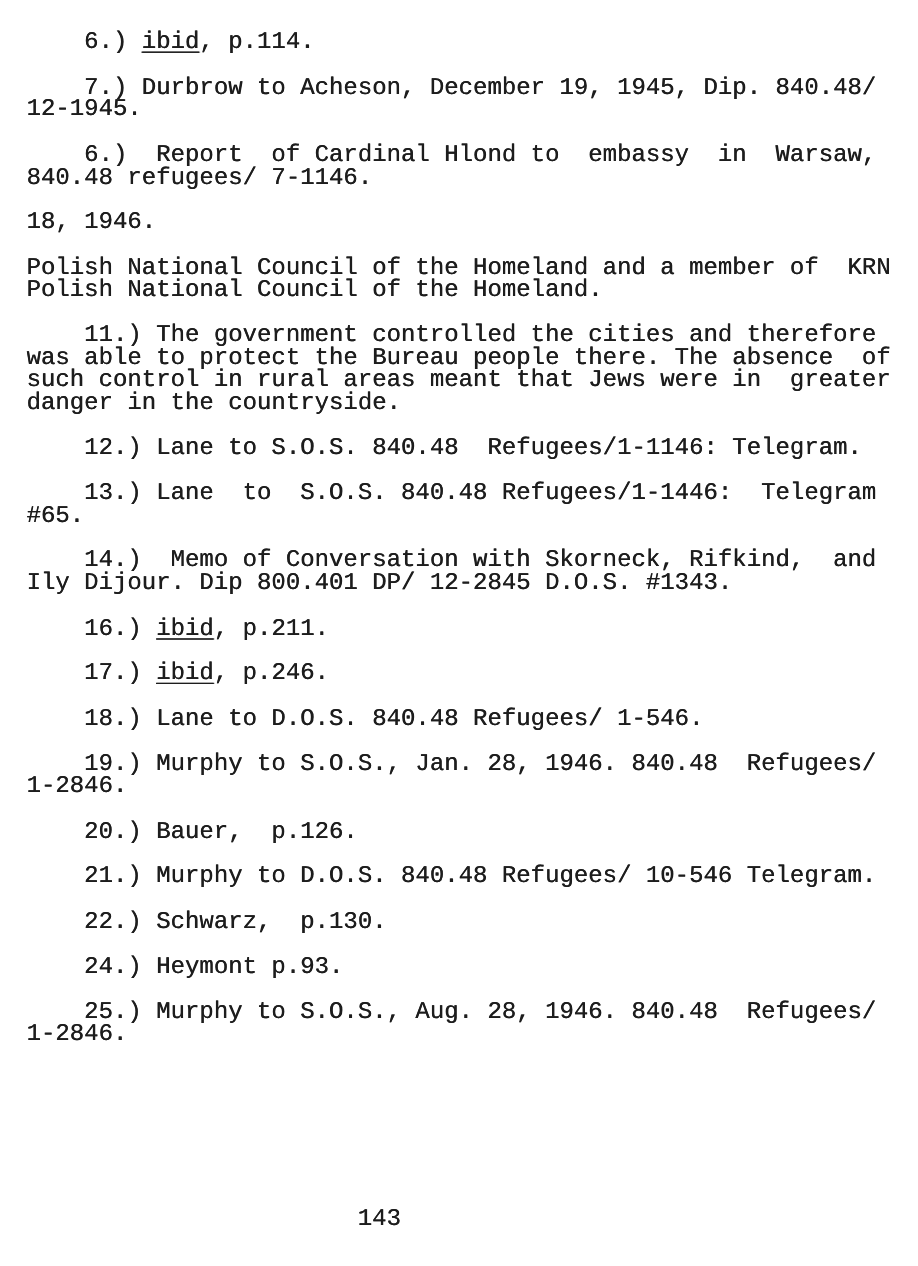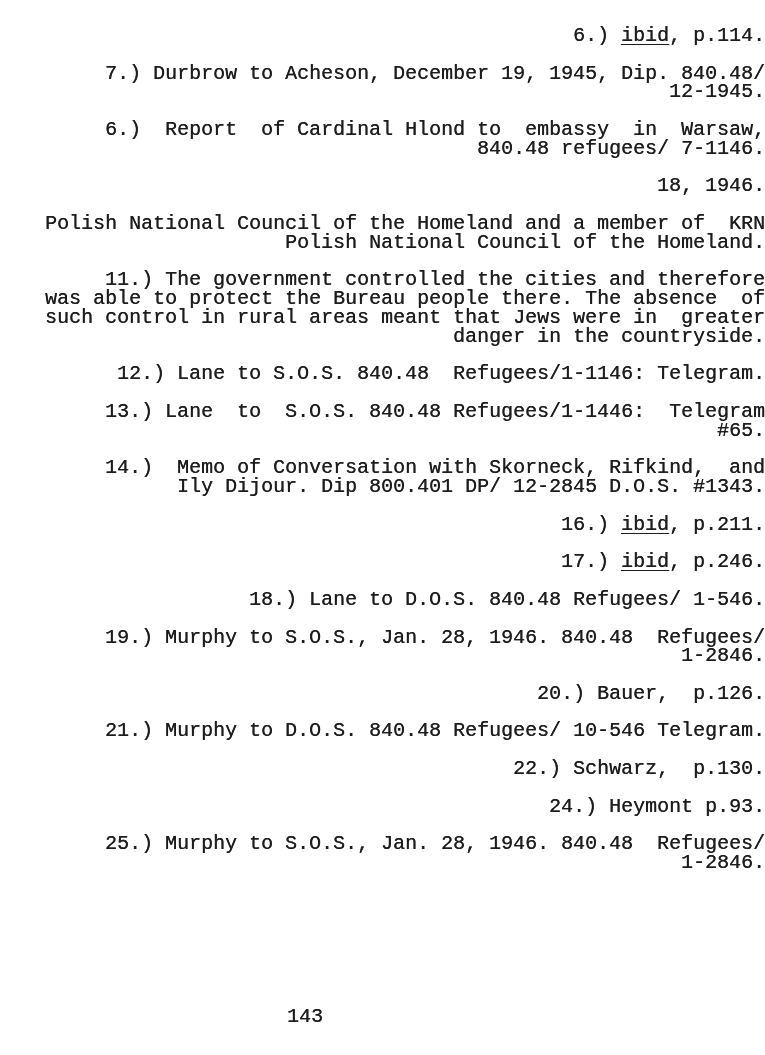--- a/index.html
+++ b/index.html
@@ -23,38 +23,37 @@
     background: #ffffff;
   }
   .notes {
     font-size: 20px;
     line-height: 18.8px;
     letter-spacing: 0;
   }
   .note {
     margin: 18.8px 0 0 0;
     padding: 0;
-    text-align: right;
   }
   .note:first-child {
     margin-top: 0;
   }
   .line {
     white-space: pre;
     height: 18.8px;
     text-shadow: 0.3px 0 0 currentColor;
   }
   .u {
     text-decoration: underline;
     text-underline-offset: 3px;
     text-decoration-thickness: 1px;
   }
   .pageno {
     position: absolute;
-    left: 287px;
+    left: 298px;
     top: 1008px;
     font-size: 20px;
     line-height: 18.8px;
     white-space: pre;
     text-shadow: 0.3px 0 0 currentColor;
   }
 </style>
 </head>
 <body style="color: rgb(29, 29, 29); background: rgb(255, 255, 255);">
 
@@ -114,18 +113,18 @@
       <div class="note">
         <div class="line"><span>    21.) Murphy to D.O.S. 840.48 Refugees/ 10-546 Telegram.</span></div>
       </div>
       <div class="note">
         <div class="line"><span>    22.) Schwarz,  p.130.</span></div>
       </div>
       <div class="note">
         <div class="line"><span>    24.) Heymont p.93.</span></div>
       </div>
       <div class="note">
-        <div class="line"><span>    25.) Murphy to S.O.S., Jan. 28, 1946. 840.48  Refugees/</span></div>
+        <div class="line"><span>    25.) Murphy to S.O.S., Aug. 28, 1946. 840.48  Refugees/</span></div>
         <div class="line"><span>1-2846.</span></div>
       </div>
     </div>
   <div class="pageno">143</div>
 </div>
 
 </body></html>

